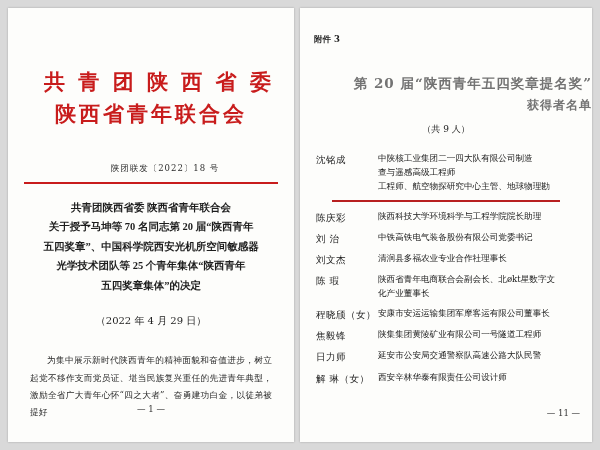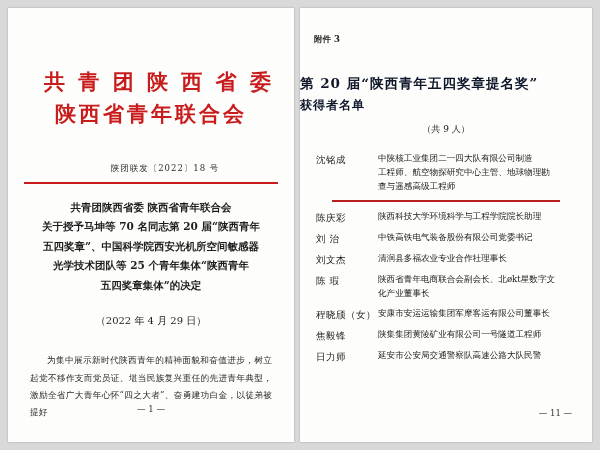--- a/index.html
+++ b/index.html
@@ -58,21 +58,21 @@
   }
   .title-block {
     margin: 14px 22px 0 22px;
     font-family: "DejaVu Serif", serif;
     font-size: 10.5px;
     line-height: 1.85;
     color: #1d1d1d;
     text-align: center;
     font-weight: bold;
   }
-  .title-block .tline { display: block; }
+  .title-block .tline { display: block; font-family: Liberation Serif, serif; }
   .date-line {
     margin-top: 19px;
     text-align: center;
     font-family: "DejaVu Serif", serif;
     font-size: 10px;
     color: #1d1d1d;
   }
   .body-text {
     margin: 24px 22px 0 22px;
     font-family: "DejaVu Serif", serif;
@@ -105,24 +105,24 @@
   }
   .attach-label {
     margin: 26px 0 0 14px;
     font-family: "DejaVu Serif", serif;
     font-size: 8.5px;
     font-weight: bold;
     color: #1d1d1d;
   }
   .r-title {
     margin-top: 26px;
-    text-align: left;
-    font-family: "DejaVu Serif", serif;
-    font-weight: bold;
-    color: #0f172a;
+    text-align: right;
+    font-family: "DejaVu Serif", serif;
+    font-weight: bold;
+    color: #737373;
     line-height: 1.7;
   }
   .r-title .rt1 { font-size: 13.5px; letter-spacing: 1px; }
   .r-title .rt2 { font-size: 12px; letter-spacing: 1px; }
   .r-sub {
     margin-top: 8px;
     text-align: center;
     font-family: "DejaVu Serif", serif;
     font-size: 9px;
     color: #222;
@@ -152,21 +152,21 @@
   }
   .r-desc .dl { display: block; }
   .underline {
     margin: 1px 16px 8px 16px;
     height: 1.6px;
     background: #b82020;
   }
   .page-num-right {
     position: absolute;
     bottom: 24px;
-    right: 20px;
+    right: 12px;
     font-family: "DejaVu Serif", serif;
     font-size: 8.5px;
     color: #333;
   }
 </style>
 </head>
 <body>
 
 <div class="page">
 
@@ -203,22 +203,22 @@
       <div class="rt1">第 20 届“陕西青年五四奖章提名奖”</div>
       <div class="rt2">获得者名单</div>
     </div>
     <div class="r-sub">（共 9 人）</div>
 
     <div class="roster">
       <div class="roster-row">
         <div class="r-name">沈铭成</div>
         <div class="r-desc">
           <span class="dl">中陕核工业集团二一四大队有限公司制造</span>
+          <span class="dl">查与遥感高级工程师</span>
           <span class="dl">工程师、航空物探研究中心主管、地球物理勘</span>
-          <span class="dl">查与遥感高级工程师</span>
         </div>
       </div>
       <div class="underline"></div>
 
       <div class="roster-row">
         <div class="r-name">陈庆彩</div>
         <div class="r-desc">
           <span class="dl">陕西科技大学环境科学与工程学院院长助理</span>
         </div>
       </div>
@@ -259,18 +259,24 @@
         </div>
       </div>
 
       <div class="roster-row">
         <div class="r-name">日力师</div>
         <div class="r-desc">
           <span class="dl">延安市公安局交通警察队高速公路大队民警</span>
         </div>
       </div>
 
+      <div class="roster-row">
+        <div class="r-name">解  琳（女）</div>
+        <div class="r-desc">
+          <span class="dl">西安辛林华泰有限责任公司设计师</span>
+        </div>
+      </div>
     </div>
 
     <div class="page-num-right">— 11 —</div>
   </div>
 
 </div>
 
 </body></html>

